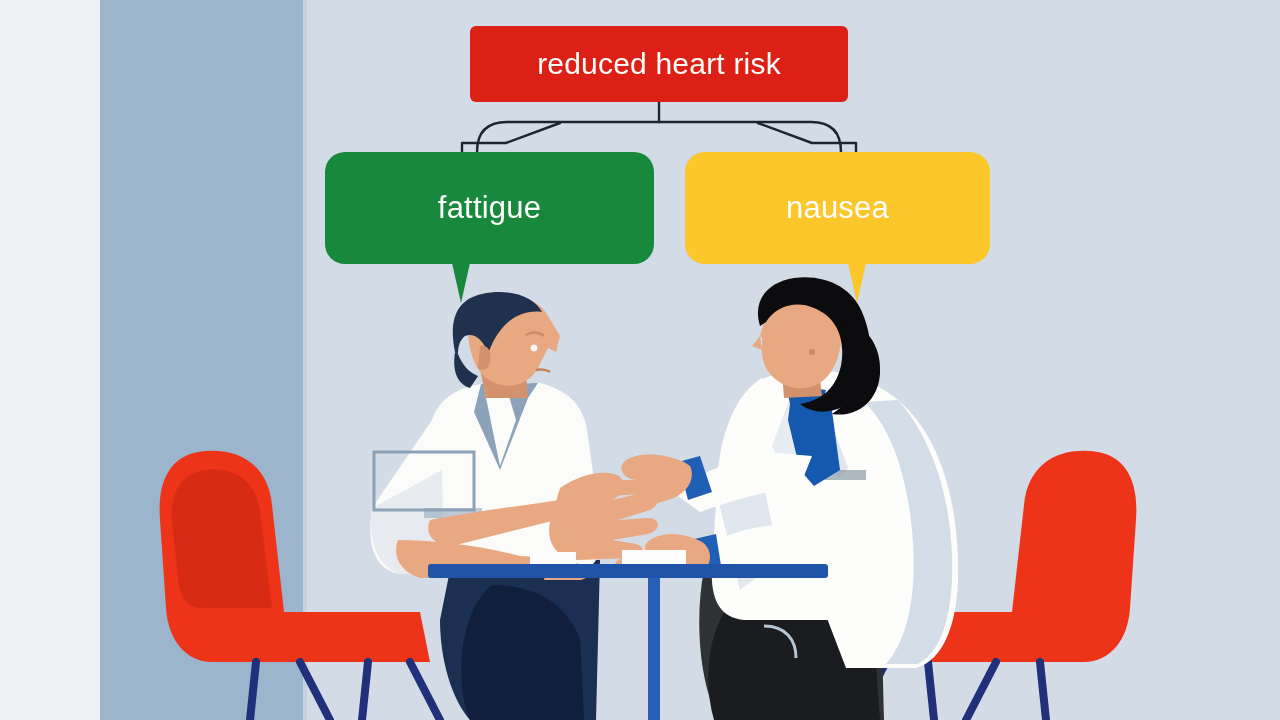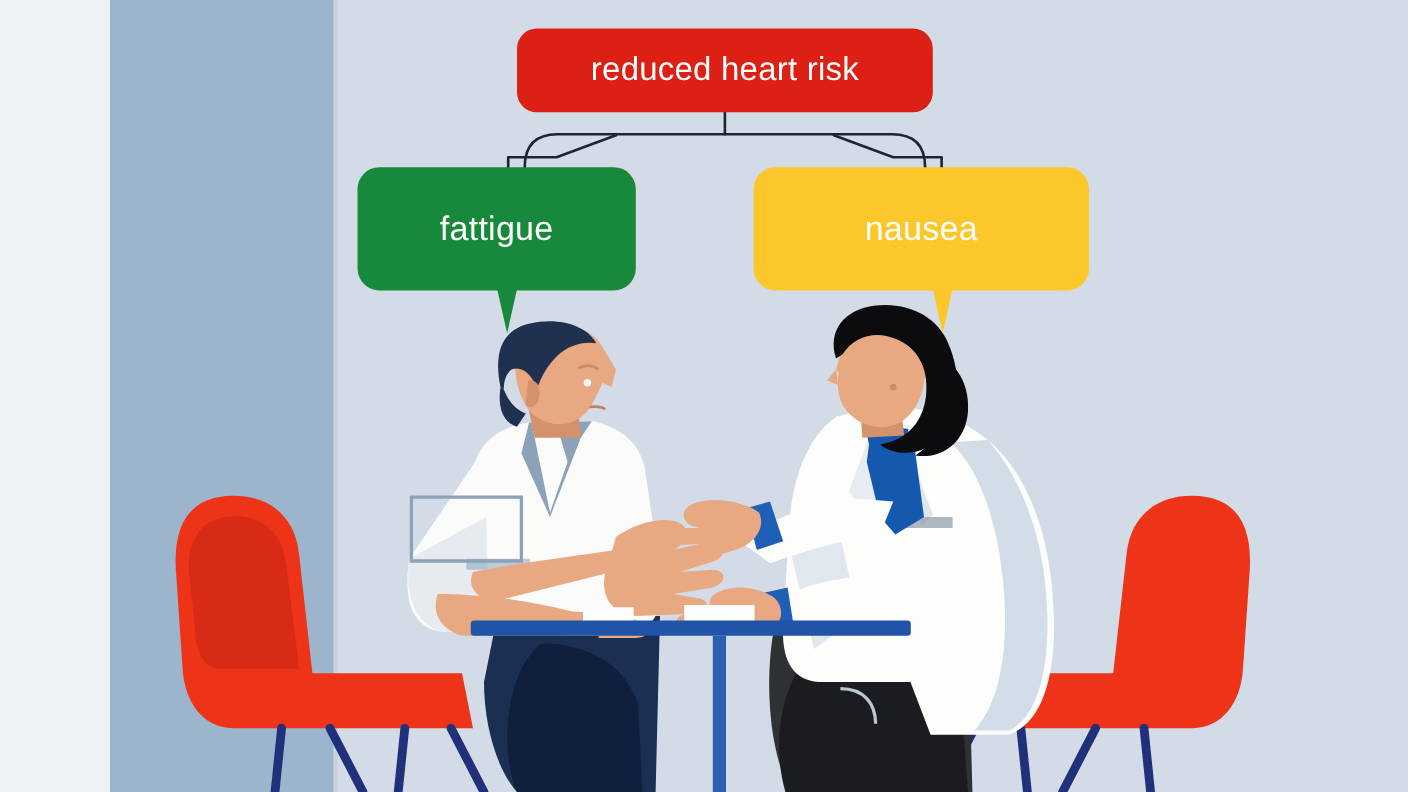--- a/index.html
+++ b/index.html
@@ -11,27 +11,27 @@
   
   .wall { position:absolute; top:0; height:720px; }
   #wall-left-light  { left:0;    width:100px;  background:#eef1f4; }
   #wall-left-mid    { left:100px;width:205px;  background:#9db4cd; }
   #wall-main        { left:305px;width:975px;  background:#d3dce6; }
   #wall-seam        { left:303px;width:4px;    background:#c6d2de; }
 
   
   #flow { position:absolute; left:0; top:0; width:1280px; height:300px; }
 
-  .node { position:absolute; border-radius:18px; display:flex;
+  .node { position:absolute; border-radius:6px; display:flex;
           align-items:center; justify-content:center; }
   .node span { color:#fdfdfb; font-size:30px; letter-spacing:.2px;
                font-weight:400; white-space:nowrap; }
 
   #node-root { left:470px; top:26px;  width:378px; height:76px; background:#dd2015; }
-  #node-left { left:325px; top:152px; width:253px; height:112px; background:#17883c;
+  #node-left { left:325px; top:152px; width:329px; height:112px; background:#17883c;
                border-radius:20px; }
   #node-right{ left:685px; top:152px; width:305px; height:112px; background:#fbc72a;
                border-radius:20px;align-items:center; }
   #node-left span, #node-right span { font-size:31px; }
 
   .tail { position:absolute; width:0; height:0; }
   #tail-left  { left:452px; top:263px; border-left:9px solid transparent;
                 border-right:9px solid transparent; border-top:40px solid #17883c; }
   #tail-right { left:848px; top:263px; border-left:9px solid transparent;
                 border-right:9px solid transparent; border-top:40px solid #fbc72a; }

